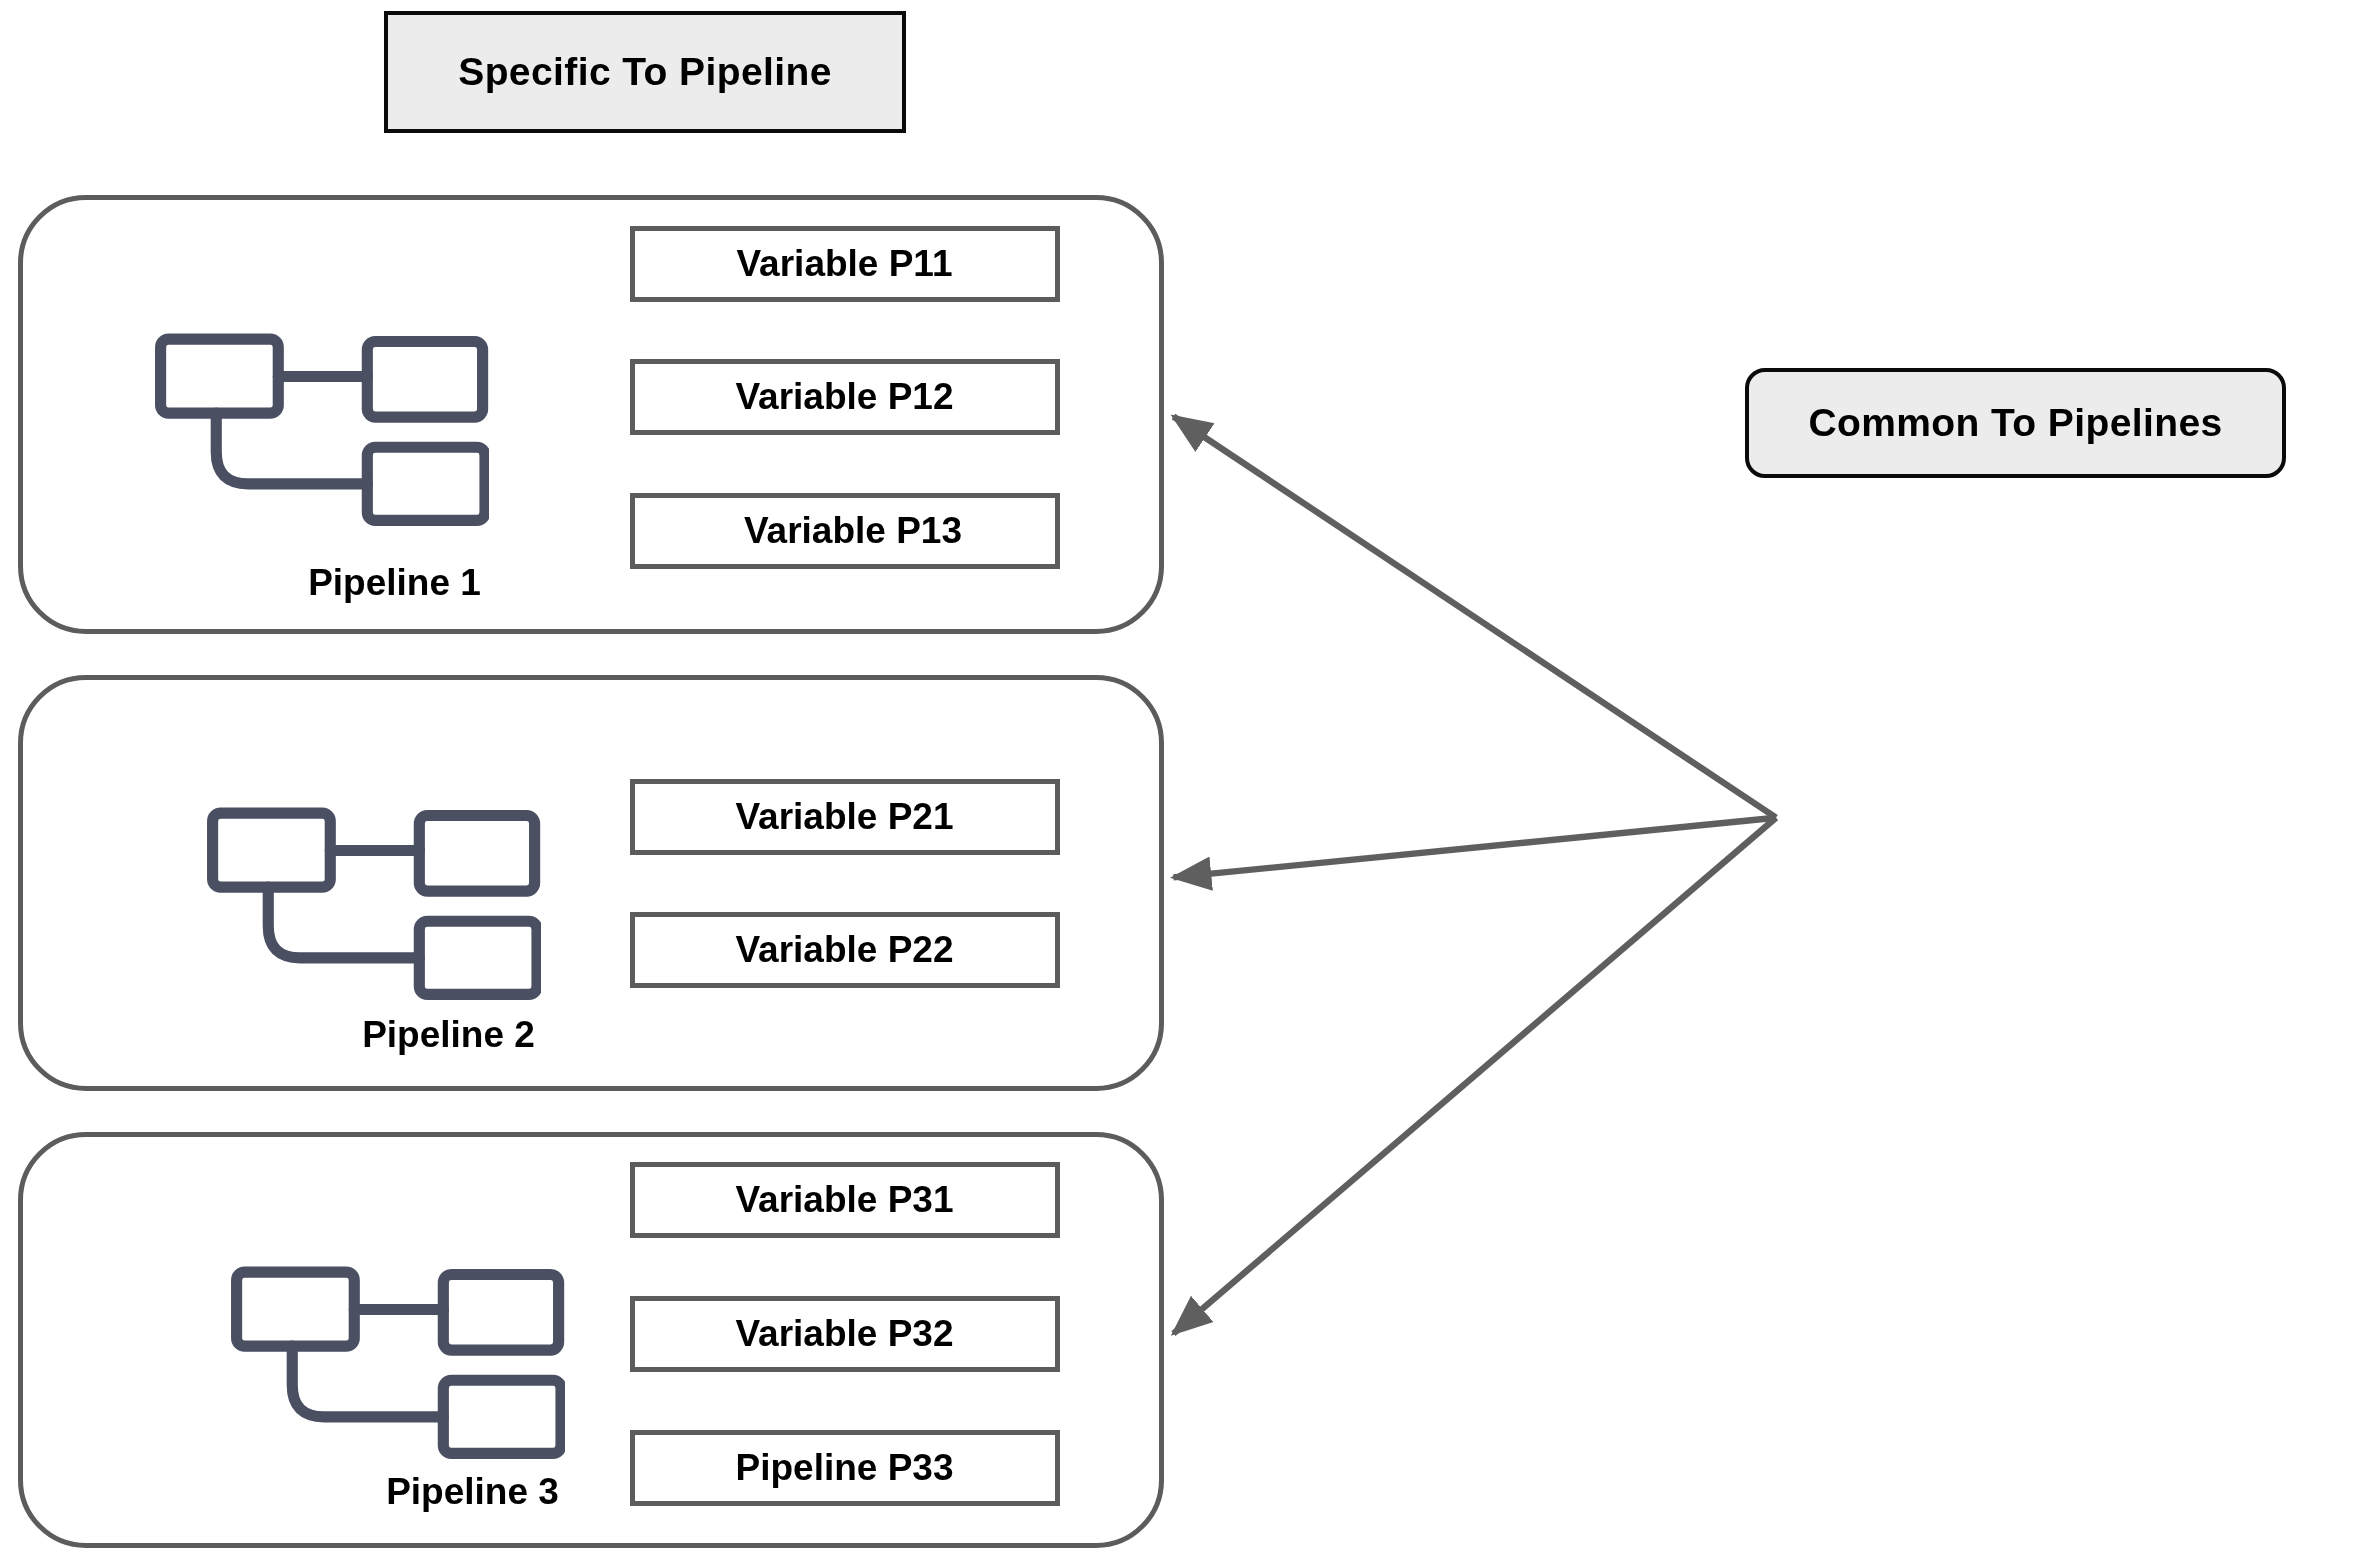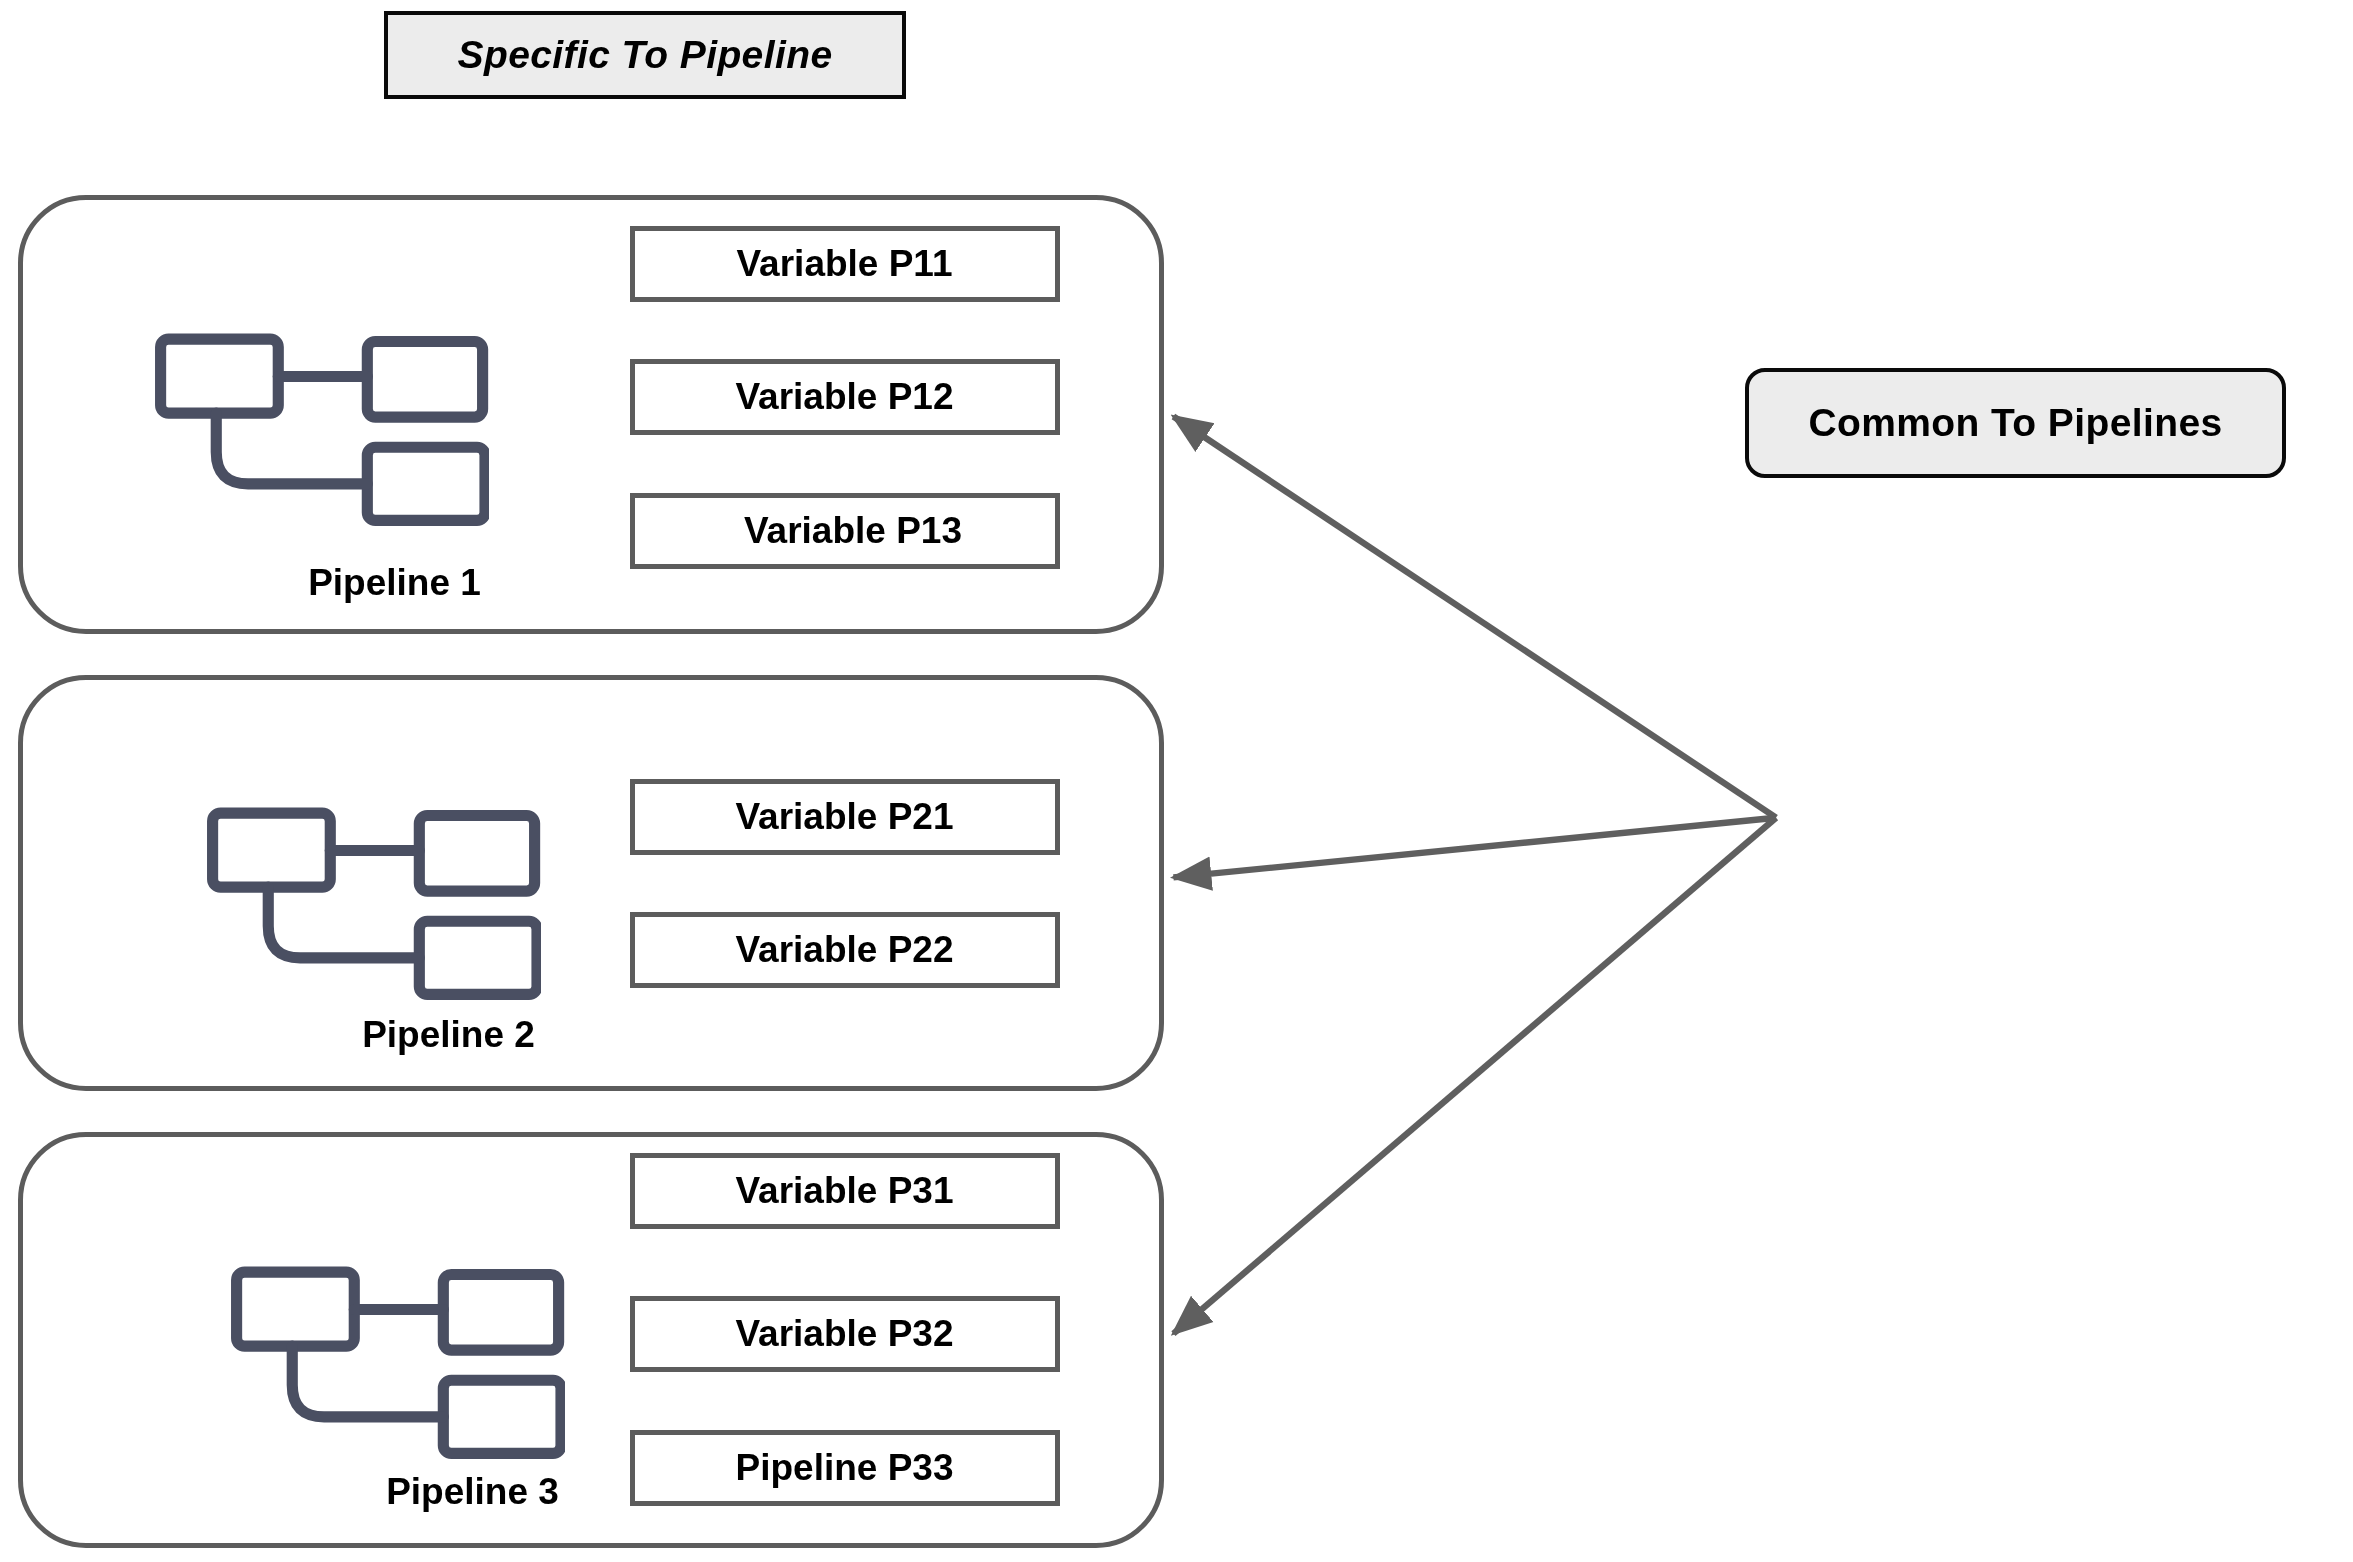--- a/index.html
+++ b/index.html
@@ -13,21 +13,21 @@
   
   .tag-box{
     position:absolute;
     box-sizing:border-box;
     background:#ececec;
     border:4.8px solid #0a0a0a;
     display:flex;align-items:center;justify-content:center;
     font-weight:bold;font-size:39px;color:#000;
     letter-spacing:0.4px;
   }
-  #tag-specific{left:384px;top:11px;width:522px;height:88px;font-style:italic;}
+  #tag-specific{left:384px;top:11px;width:522px;height:122px;}
   #tag-common{left:1745px;top:368px;width:541px;height:110px;border-radius:20px;}
 
   
   .group-box{
     position:absolute;
     box-sizing:border-box;
     background:#ffffff;
     border:5.6px solid #5c5c5c;
     border-radius:68px;
   }
@@ -42,21 +42,21 @@
     box-sizing:border-box;
     background:#ffffff;
     border:5.6px solid #5c5c5c;
     display:flex;align-items:center;justify-content:center;
     font-weight:bold;font-size:37px;color:#000;
     width:430px;height:76px;
   }
   #pipeline-1 .var-box, #pipeline-2 .var-box, #pipeline-3 .var-box{left:607px;}
   #p11{top:25.5px;}  #p12{top:159px;} #p13{top:293px;padding-left:17px;}
   #p21{top:99px;} #p22{top:232px;}
-  #p31{top:16px;text-align:right;}  #p32{top:159px;} #p33{top:293px;}
+  #p31{top:25px;text-align:right;}  #p32{top:159px;} #p33{top:293px;}
   #common-box .var-box{left:56px;width:427px;}
   #c1{top:57px;} #c2{top:222px;} #c3{top:355px;}
 
   
   .flow-icon{position:absolute;width:334px;height:194px;}
   #pipeline-1 .flow-icon{left:132px;top:132px;}
   #pipeline-2 .flow-icon{left:184px;top:126px;}
   #pipeline-3 .flow-icon{left:208px;top:128px;}
 
   

